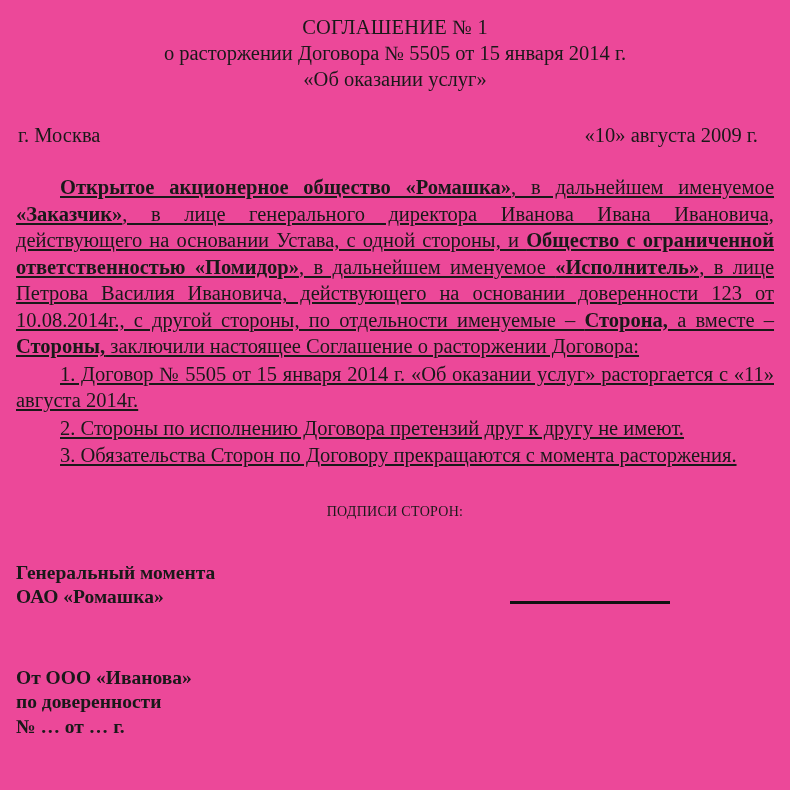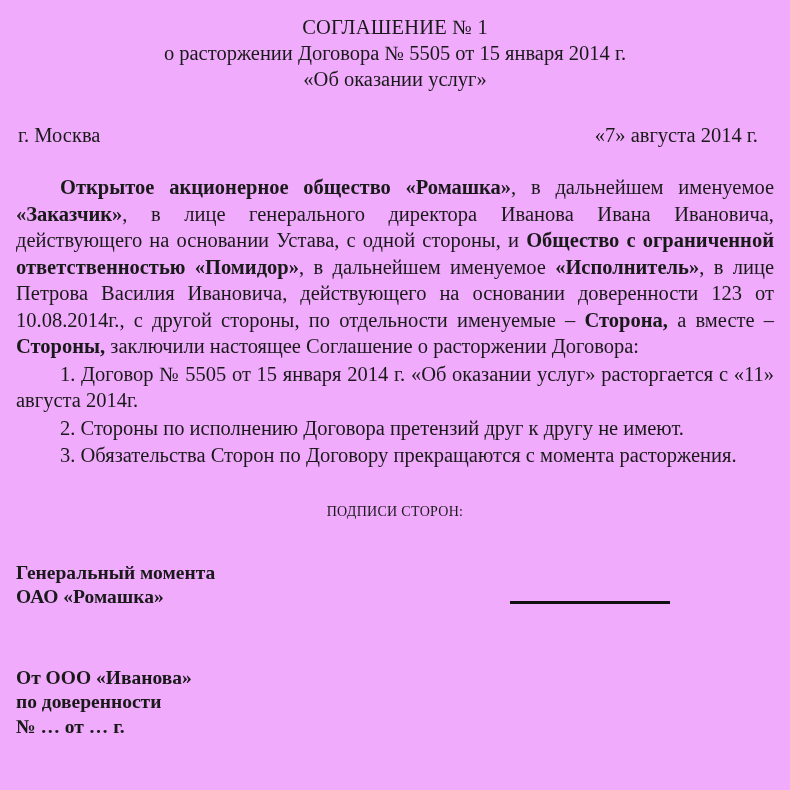--- a/index.html
+++ b/index.html
@@ -14,21 +14,21 @@
     font-family: "Liberation Serif", "DejaVu Serif", serif;
     color: #191919;
     overflow: hidden;
   }
   .page {
     position: relative;
     width: 790px;
     height: 790px;
     box-sizing: border-box;
     padding: 10px 16px 0 16px;
-    background: #f0abfc;
+    background: #ec4899;
   }
 
   
   .title-block {
     text-align: center;
     margin: 0;
     padding-top: 4px;
   }
   .title-line {
     font-size: 20.5px;
@@ -45,21 +45,21 @@
     justify-content: space-between;
     align-items: flex-end;
     margin-top: 30px;
     font-size: 20.5px;
     line-height: 26px;
   }
   .meta-city { padding-left: 2px; }
   .meta-date { padding-right: 16px; white-space: nowrap; }
 
   
-  .body-block { margin-top: 26px; }
+  .body-block { margin-top: 26px; text-decoration: underline; }
 
   .para {
     font-size: 20.5px;
     line-height: 26.5px;
     text-align: justify;
     text-justify: inter-word;
     margin: 0;
   }
   .para--intro { text-indent: 44px; }
   .para--clause { text-indent: 44px; margin-top: 1px; }
@@ -103,21 +103,21 @@
 <div class="page">
 
   <div class="title-block">
     <div class="title-line title-line--main">СОГЛАШЕНИЕ № 1</div>
     <div class="title-line">о расторжении Договора № 5505 от 15 января 2014 г.</div>
     <div class="title-line">«Об оказании услуг»</div>
   </div>
 
   <div class="meta-row">
     <span class="meta-city">г. Москва</span>
-    <span class="meta-date">«7» августа 2014 г.</span>
+    <span class="meta-date">«10» августа 2009 г.</span>
   </div>
 
   <div class="body-block">
 
     <p class="para para--intro"><span class="b">Открытое акционерное общество «Ромашка»</span><span>, в дальнейшем именуемое </span><span class="b">«Заказчик»</span><span>, в лице генерального директора Иванова Ивана Ивановича, действующего на основании Устава, с одной стороны, и </span><span class="b">Общество с ограниченной ответственностью «Помидор»</span><span>, в дальнейшем именуемое </span><span class="b">«Исполнитель»</span><span>, в лице Петрова Василия Ивановича, действующего на основании доверенности 123 от 10.08.2014г., с другой стороны, по отдельности именуемые – </span><span class="b">Сторона,</span><span>  а вместе – </span><span class="b">Стороны,</span><span> заключили настоящее Соглашение о расторжении Договора:</span></p>
 
     <p class="para para--clause">1. Договор № 5505 от 15 января 2014 г. «Об оказании услуг» расторгается с «11» августа 2014г.</p>
 
     <p class="para para--clause">2. Стороны по исполнению Договора претензий друг к другу не имеют.</p>
 

